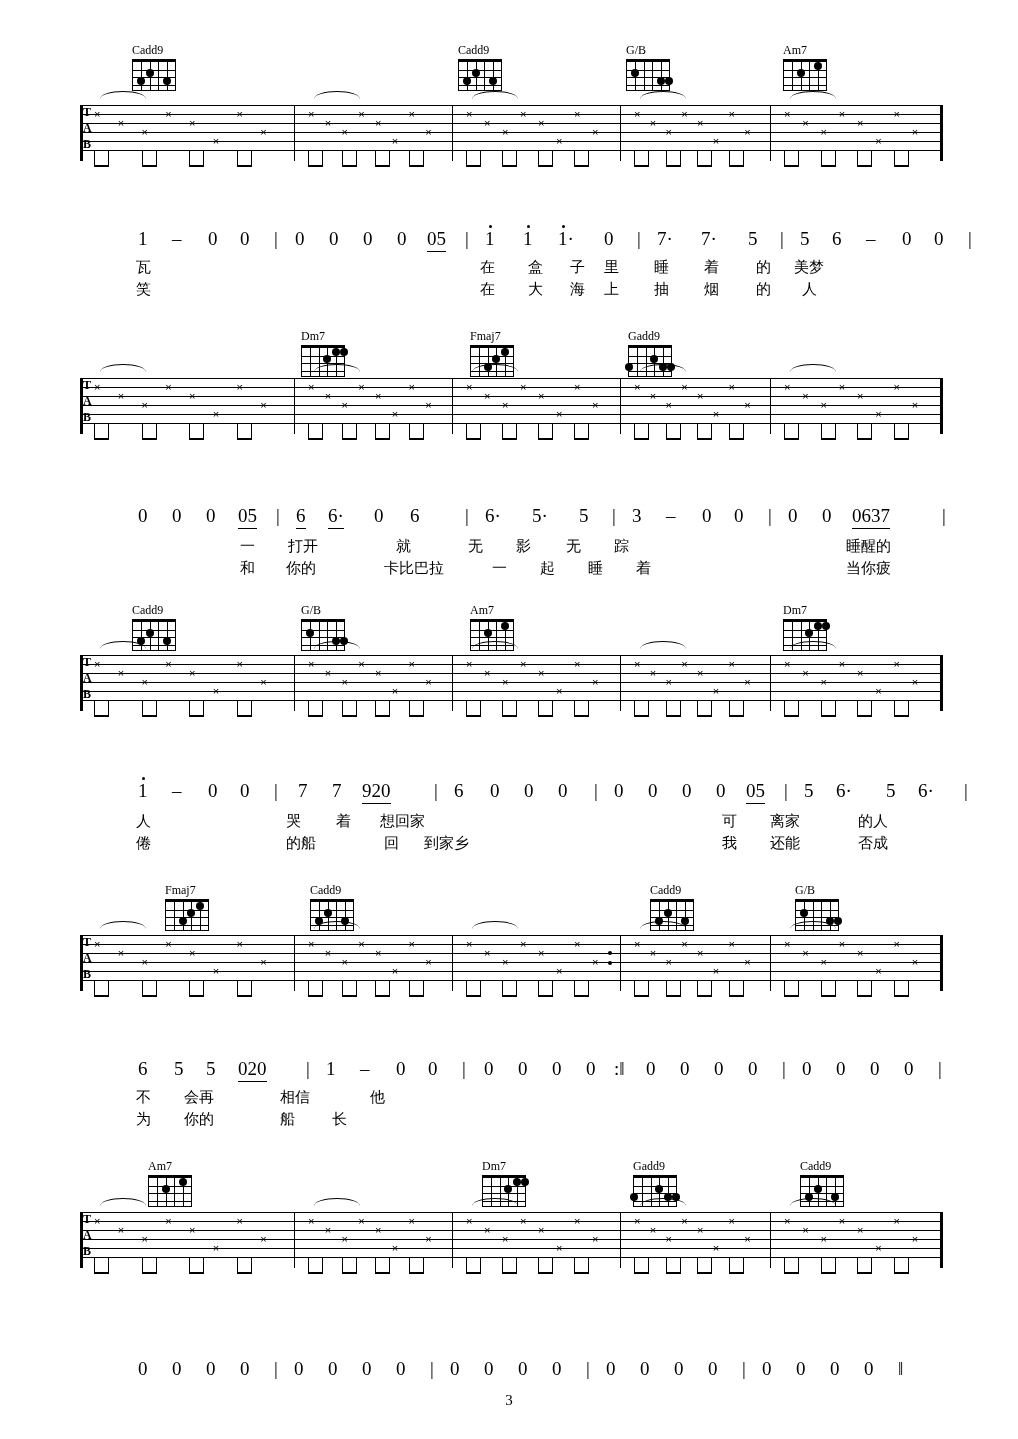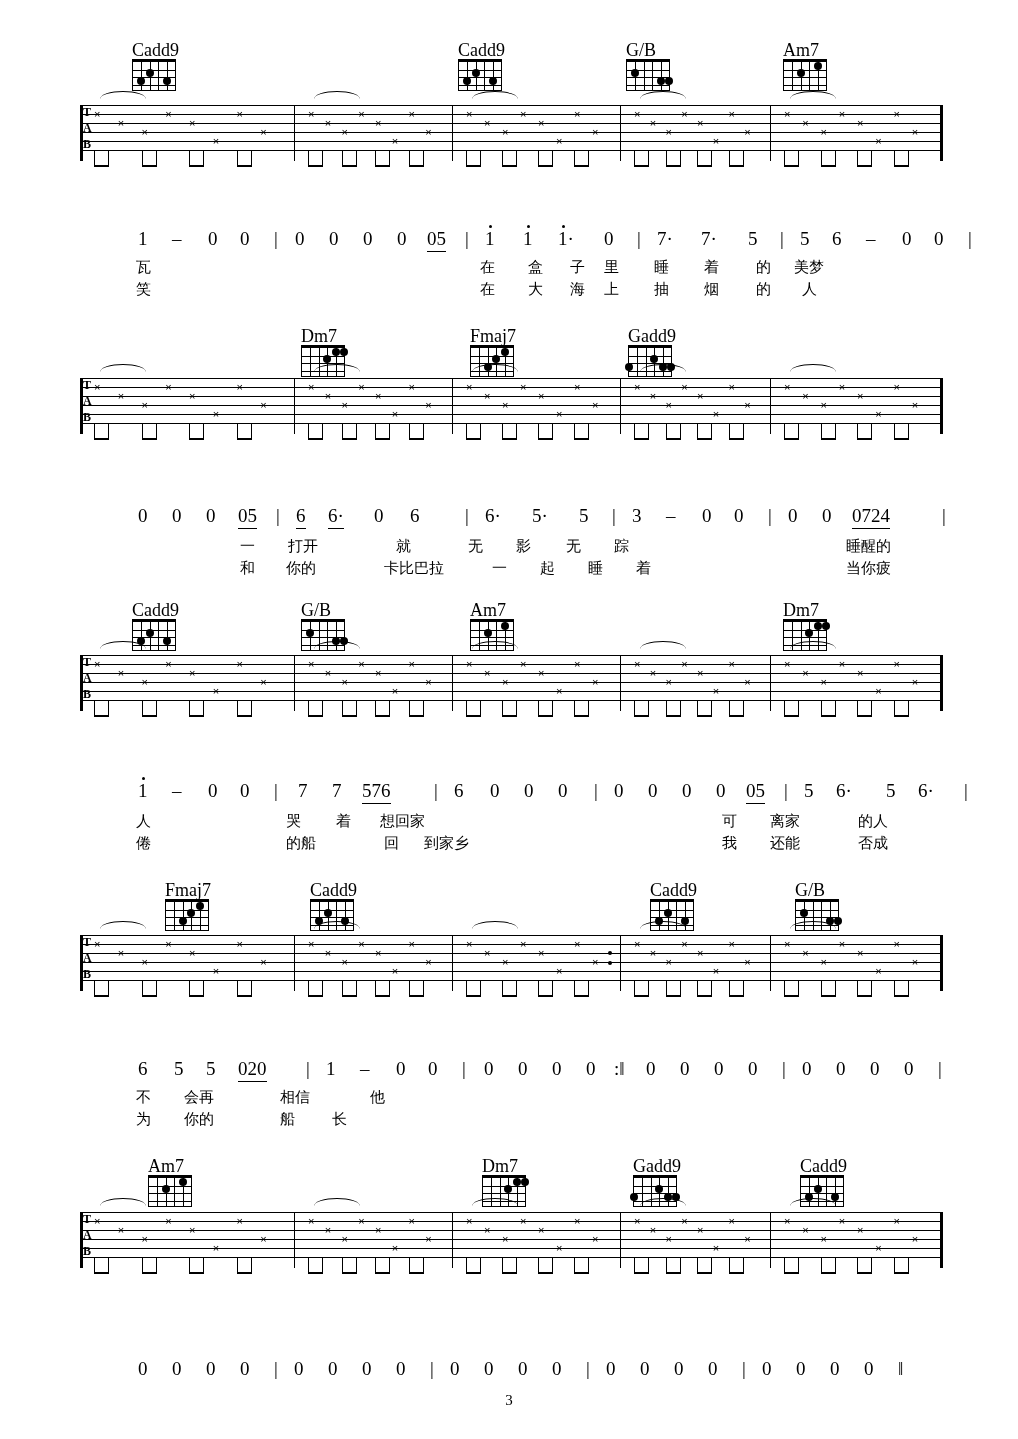--- a/index.html
+++ b/index.html
@@ -1,21 +1,21 @@
 <!DOCTYPE html>
 <html><head>
 <meta charset="utf-8">
 <style>
   html,body{margin:0;padding:0;background:#ffffff;}
   body{width:1018px;height:1439px;position:relative;font-family:"Liberation Serif",serif;color:#000;}
   .page{position:relative;width:1018px;height:1439px;overflow:hidden;}
 
   
   .chord{position:absolute;width:60px;}
-  .chord .cname{font-family:"Liberation Serif",serif;font-size:18px;line-height:13px;margin-bottom:2px;white-space:nowrap;}
+  .chord .cname{font-family:"Liberation Serif",serif;font-size:12px;line-height:13px;margin-bottom:2px;white-space:nowrap;}
   .grid{position:relative;width:44px;height:32px;border:1px solid #000;border-top:3px solid #000;box-sizing:border-box;}
   .grid i{position:absolute;background:#000;}
   .grid .v{width:1px;height:100%;top:0;}
   .grid .h{height:1px;width:100%;left:0;}
   .grid .dot{width:8px;height:8px;border-radius:50%;background:#000;}
 
   
   .staff{position:absolute;left:80px;width:860px;height:56px;}
   .staff .line{position:absolute;left:0;width:100%;height:1px;background:#000;}
   .staff .bar{position:absolute;width:1px;background:#000;top:0;height:56px;}
@@ -983,33 +983,33 @@
         <span class="n" style="left: 452px;">5·</span>
         <span class="n" style="left: 499px;">5</span>
         <span class="n" style="left: 532px;">|</span>
         <span class="n" style="left: 552px;">3</span>
         <span class="n" style="left: 586px;">–</span>
         <span class="n" style="left: 622px;">0</span>
         <span class="n" style="left: 654px;">0</span>
         <span class="n" style="left: 688px;">|</span>
         <span class="n" style="left: 708px;">0</span>
         <span class="n" style="left: 742px;">0</span>
-        <span class="n u" style="left: 772px;">0724</span>
+        <span class="n u" style="left: 772px;">0637</span>
         <span class="n" style="left: 862px;">|</span>
       </div>
       <div class="numline" style="top: 780px;">
         <span class="n" style="left: 58px;">1</span>
         <div class="octave" style="left: 62px; top: -3px;"></div>
         <span class="n" style="left: 92px;">–</span>
         <span class="n" style="left: 128px;">0</span>
         <span class="n" style="left: 160px;">0</span>
         <span class="n" style="left: 194px;">|</span>
         <span class="n" style="left: 218px;">7</span>
         <span class="n" style="left: 252px;">7</span>
-        <span class="n u" style="left: 282px;">576</span>
+        <span class="n u" style="left: 282px;">920</span>
         <span class="n" style="left: 354px;">|</span>
         <span class="n" style="left: 374px;">6</span>
         <span class="n" style="left: 410px;">0</span>
         <span class="n" style="left: 444px;">0</span>
         <span class="n" style="left: 478px;">0</span>
         <span class="n" style="left: 514px;">|</span>
         <span class="n" style="left: 534px;">0</span>
         <span class="n" style="left: 568px;">0</span>
         <span class="n" style="left: 602px;">0</span>
         <span class="n" style="left: 636px;">0</span>

